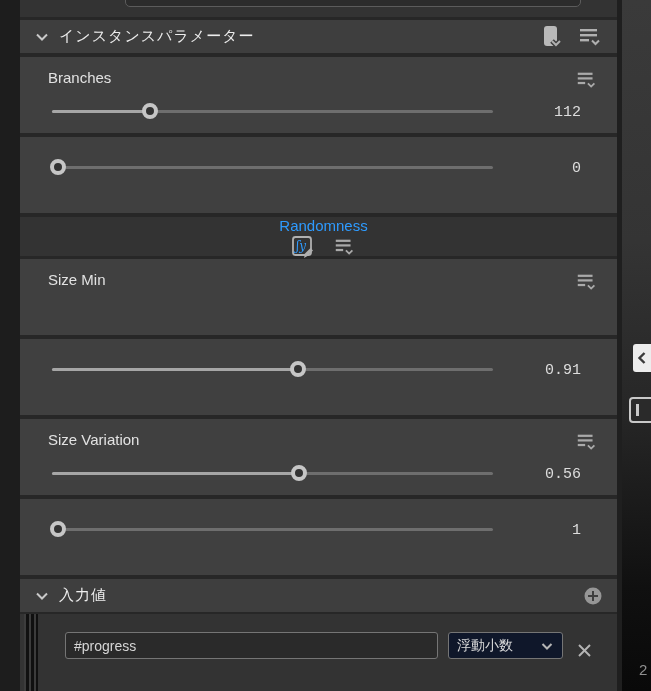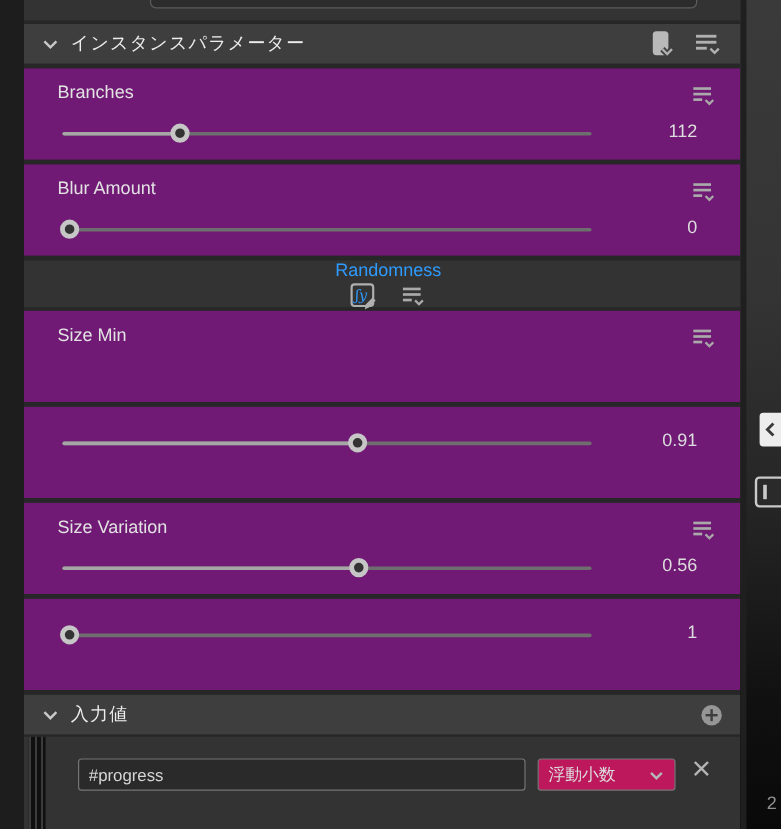--- a/index.html
+++ b/index.html
@@ -13,50 +13,50 @@
 
   .strip-top { position:relative; height:17px; background:#333333; overflow:hidden; }
   .prev-input-bottom { position:absolute; left:105px; top:-8px; width:456px; height:15px;
            background:#2c2c2c; border:1px solid #5c5c5c; border-radius:5px; }
 
   .sec-header { height:33px; background:#3e3e3e; display:flex; align-items:center;
            padding:0 14px 0 14px; margin-top:3px; }
   .sec-header .title { color:#ededed; font-size:15px; letter-spacing:1px; margin-left:9px; flex:1; }
   .hdr-icons { display:flex; align-items:center; gap:12px; }
 
-  .param-row { background:#701a75; margin-top:4px; padding:12px 0 0 0; }
+  .param-row { background:#404040; margin-top:4px; padding:12px 0 0 0; }
   .row-h76 { height:76px; }
   .label-line { display:flex; align-items:flex-start; justify-content:space-between;
            padding:0 18px 0 28px; height:24px; }
   .param-label { color:#e2e2e2; font-size:15px; }
   .param-label.fn { color:#2e9bff; }
-  .slider-line { display:flex; align-items:flex-start; margin-top:8px; padding:0 28px 0 32px; }
+  .slider-line { display:flex; align-items:flex-end; margin-top:8px; padding:0 28px 0 32px;font-family:Liberation Mono, monospace; }
   .slider { position:relative; flex:1; height:20px; }
   .track { position:absolute; left:0; right:0; top:9px; height:3px; background:#6e6e6e; border-radius:2px; }
   .track-fill { position:absolute; left:0; top:9px; height:3px; background:#a6a6a6; border-radius:2px; }
   .handle { position:absolute; top:2px; width:16px; height:16px; border-radius:50%;
            border:4px solid #c6c6c6; background:#333333; transform:translateX(-50%); }
   .value { width:96px; text-align:right; color:#dddddd; font-size:15px; padding-right:8px; }
 
   .fn-row { background:#333333; margin-top:4px; height:39px; display:flex; align-items:center;
            justify-content:space-between; padding:0 18px 0 28px;flex-direction:column; }
   .fn-icons { display:flex; align-items:center; gap:16px; }
 
   .inputs-header { margin-top:4px; }
   .plus-wrap { margin-left:auto; }
 
   .input-row { position:relative; background:#333333; margin-top:2px; height:79px; }
   .grip { position:absolute; left:4px; top:0; bottom:0; width:14px;
            background:repeating-linear-gradient(90deg,#3c3c3c 0 2px,#101010 2px 5px); }
-  .input-controls { position:absolute; left:45px; top:18px; right:14px; display:flex; align-items:flex-start; }
+  .input-controls { position:absolute; left:45px; top:18px; right:14px; display:flex; align-items:flex-end; }
   .id-input { width:373px; height:27px; background:#2a2a2a; border:1px solid #757575; border-radius:3px;
            color:#d6d6d6; font-size:14px; padding:0 8px; font-family:"Liberation Sans",sans-serif; outline:none; }
   .type-select { margin-left:10px; width:115px; height:27px; border:1px solid #757575; border-radius:3px;
            display:flex; align-items:center; padding:0 8px; color:#dddddd; font-size:14px;
-           justify-content:space-between; cursor:default; background:#be185d; }
+           justify-content:space-between; cursor:default; background:#0f172a; }
   .remove-btn { margin-left:13px; display:flex; align-items:center; }
 
   
   .right-area { position:absolute; left:617px; top:0; width:34px; height:691px; overflow:hidden;
            background:linear-gradient(180deg,#3a3a3a 0%,#343434 35%,#262626 60%,#101010 85%,#090909 100%); }
   .right-shadow { position:absolute; left:0; top:0; bottom:0; width:5px; background:#1f1f1f; }
   .collapse-tab { position:absolute; right:0; top:344px; width:18px; height:28px; background:#ededed;
            border-radius:3px 0 0 3px; display:flex; align-items:center; justify-content:center; }
   .frag-icon { position:absolute; left:12px; top:397px; width:26px; height:26px;
            border:2px solid #c9c9c9; border-radius:4px; background:#2a2a2a; }
@@ -119,31 +119,20 @@
         <div class="slider">
           <div class="track"></div>
           <div class="track-fill" style="width: 22.2%;"></div>
           <div class="handle" style="left: 22.2%;"></div>
         </div>
         <span class="value">112</span>
       </div>
     </div>
 
     <div class="param-row row-h76">
-      <div class="label-line">
-        <span class="param-label">Blur Amount</span>
-        <span class="icon">
-          <svg width="24" height="24" viewBox="0 0 26 26">
-              <rect x="3" y="4" width="16" height="2.4" fill="#aaaaaa"></rect>
-              <rect x="3" y="9" width="16" height="2.4" fill="#aaaaaa"></rect>
-              <rect x="3" y="14" width="8" height="2.4" fill="#aaaaaa"></rect>
-              <polyline points="14,15.5 17.5,19 21,15.5" fill="none" stroke="#aaaaaa" stroke-width="2"></polyline>
-            </svg>
-        </span>
-      </div>
       <div class="slider-line">
         <div class="slider">
           <div class="track"></div>
           <div class="track-fill" style="width: 1.3%;"></div>
           <div class="handle" style="left: 1.3%;"></div>
         </div>
         <span class="value">0</span>
       </div>
     </div>
 

